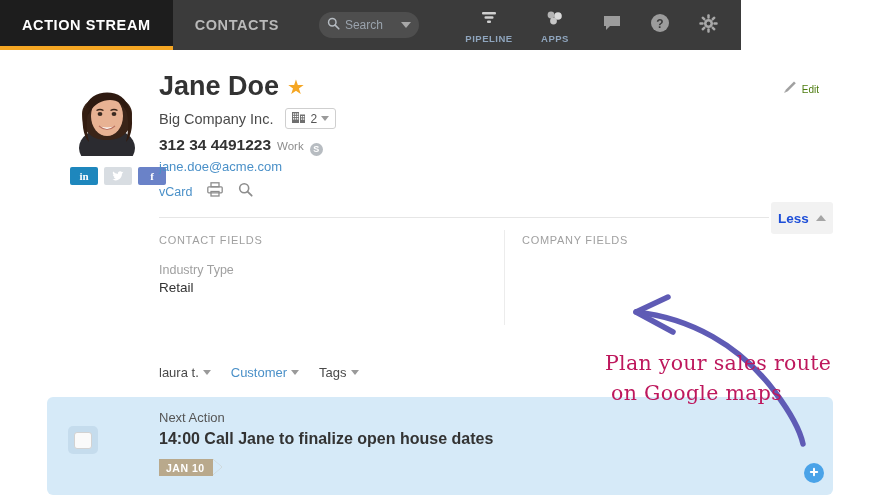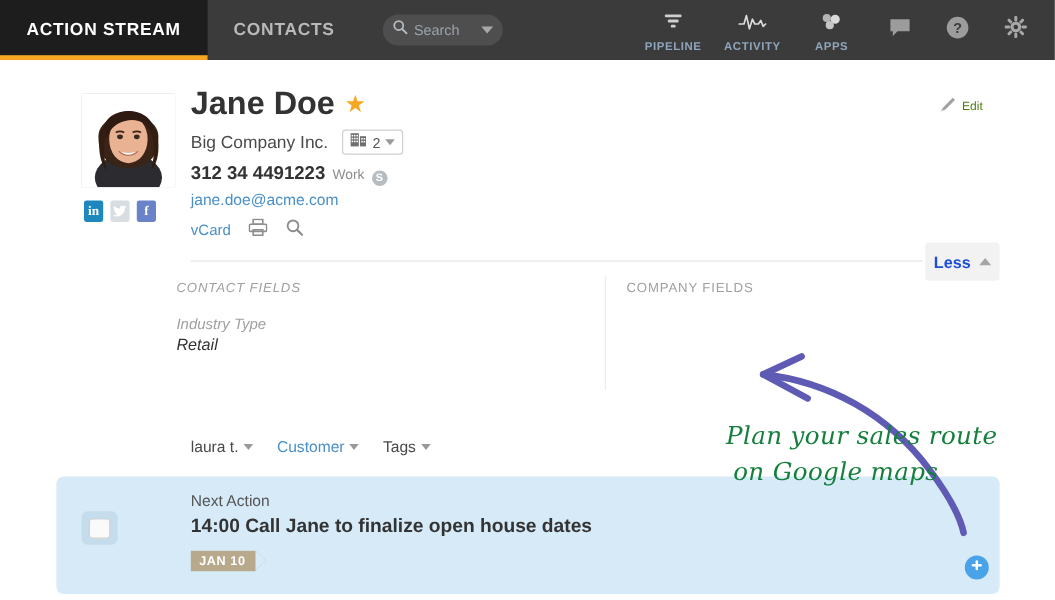--- a/index.html
+++ b/index.html
@@ -7,21 +7,21 @@
   body {
     width: 879px; height: 500px;
     background: #ffffff;
     font-family: "Liberation Sans", sans-serif;
     overflow: hidden;
     position: relative;
   }
 
   
   .topnav {
-    position: absolute; left:0; top:0; width:879px; height:50px;
+    position: absolute; left:0; top:0; width:741px; height:50px;
     background:#3b3b3b;
     display:flex; align-items:stretch;
   }
   .nav-tab {
     display:flex; align-items:center; justify-content:center;
     padding: 0 22px;
     font-size: 14.5px; font-weight:bold; letter-spacing:0.6px;
     color:#b9b9b9; position:relative;
     cursor:pointer; user-select:none;
   }
@@ -60,21 +60,21 @@
   .nav-icon-only { width:46px; display:flex; align-items:center; justify-content:center; cursor:pointer; }
 
   
   .content { position:absolute; left:0; top:50px; width:879px; height:450px; background:#fff; }
 
   .avatar {
     position:absolute; left:68px; top:78px; width:78px; height:78px;
     background:#d8d8d8; overflow:hidden;
   }
   .social { position:absolute; left:70px; top:167px; display:flex; gap:6px; }
-  .soc { width:16px; height:18px; border-radius:2px; display:flex; align-items:center; justify-content:center;
+  .soc { width:28px; height:18px; border-radius:2px; display:flex; align-items:center; justify-content:center;
          color:#fff; font-size:11px; font-weight:bold; font-family:"Liberation Serif", serif; cursor:pointer; }
   .soc.li { background:#1e87bd; }
   .soc.tw { background:#d8dde2; }
   .soc.fb { background:#6a82c8; }
 
   .name-row { position:absolute; left:159px; top:73px; display:flex; align-items:center; gap:8px; }
   .cname { font-size:27px; font-weight:bold; color:#333; line-height:1; }
   .star { color:#f5a623; font-size:20px; }
 
   .company-row { position:absolute; left:159px; top:108px; display:flex; align-items:center; gap:12px; }
@@ -109,21 +109,21 @@
 
   .less-btn {
     position:absolute; left:771px; top:202px; width:62px; height:32px;
     background:#f2f2f2; border-radius:3px;
     display:flex; align-items:center; justify-content:center; gap:7px; cursor:pointer;
   }
   .less-btn .t { font-size:13.5px; font-weight:bold; color:#1d4ed8; }
   .less-btn .cu { width:0;height:0;border-left:5px solid transparent;border-right:5px solid transparent;border-bottom:6px solid #a5a5a5; }
 
   .fields-hdr { font-size:11px; letter-spacing:0.7px; color:#a0a0a0; }
-  .col-a { position:absolute; left:147px; top:234px;font-style:italic; }
+  .col-a { position:absolute; left:159px; top:234px; }
   .col-b { position:absolute; left:522px; top:234px; }
   .field-label { font-size:12.5px; color:#a0a0a0; margin-top:17px; }
   .field-value { font-size:13.5px; color:#333; margin-top:3px; }
   .addr-line { font-size:13.5px; color:#333; line-height:17px; }
   .addr-wrap { margin-top:20px; }
   .addr-last { display:flex; align-items:center; gap:8px; }
 
   .tagsrow { position:absolute; left:159px; top:365px; display:flex; align-items:center; gap:20px; }
   .drop { display:flex; align-items:center; gap:4px; font-size:13px; cursor:pointer; }
   .drop.dark { color:#4a4a4a; }
@@ -161,22 +161,22 @@
   .add-btn {
     position:absolute; left:804px; top:463px; width:20px; height:20px;
     border-radius:50%; background:#4aa3e8; cursor:pointer;
     display:flex; align-items:center; justify-content:center;
   }
 
   
   .anno { position:absolute; left:0; top:0; width:879px; height:500px; pointer-events:none; }
   .anno-text {
     position:absolute; left:605px; top:348px; width:265px;
-    font-family:"DejaVu Serif", serif; font-style:italic;
-    font-size:20.5px; color:#15803d; line-height:30px;
+    font-family:"DejaVu Serif", serif; 
+    font-size:20.5px; color:#be185d; line-height:30px;
     letter-spacing:0.3px;
   }
   .anno-text .l2 { display:block; margin-left:6px; }
 </style>
 </head>
 <body>
 
 <div class="topnav">
 
   <div class="nav-tab active">
@@ -203,28 +203,20 @@
       <span>
         <svg width="18" height="16" viewBox="0 0 18 16">
           <rect x="2" y="2" width="14" height="2.4" rx="1" fill="#cfcfcf"></rect>
           <rect x="4.5" y="6.3" width="9" height="2.4" rx="1" fill="#cfcfcf"></rect>
           <rect x="7" y="10.6" width="4" height="2.4" rx="1" fill="#cfcfcf"></rect>
         </svg>
       </span>
       <span class="lbl">PIPELINE</span>
     </div>
 
-    <div class="nav-item">
-      <span>
-        <svg width="24" height="16" viewBox="0 0 24 16">
-            <polyline points="1,10 5,10 7,3 9.5,14 12,6 14,10 17,10 19,7 21,12 23,10" fill="none" stroke="#dcdcdc" stroke-width="1.4" stroke-linejoin="round" stroke-linecap="round"></polyline>
-          </svg>
-      </span>
-      <span class="lbl">ACTIVITY</span>
-    </div>
 
     <div class="nav-item">
       <span>
         <svg width="20" height="16" viewBox="0 0 20 16">
           <circle cx="6" cy="5" r="3.4" fill="#b4b4b4"></circle>
           <circle cx="13" cy="6" r="3.8" fill="#dadada"></circle>
           <circle cx="8.5" cy="11" r="3.4" fill="#c6c6c6"></circle>
         </svg>
       </span>
       <span class="lbl">APPS</span>

